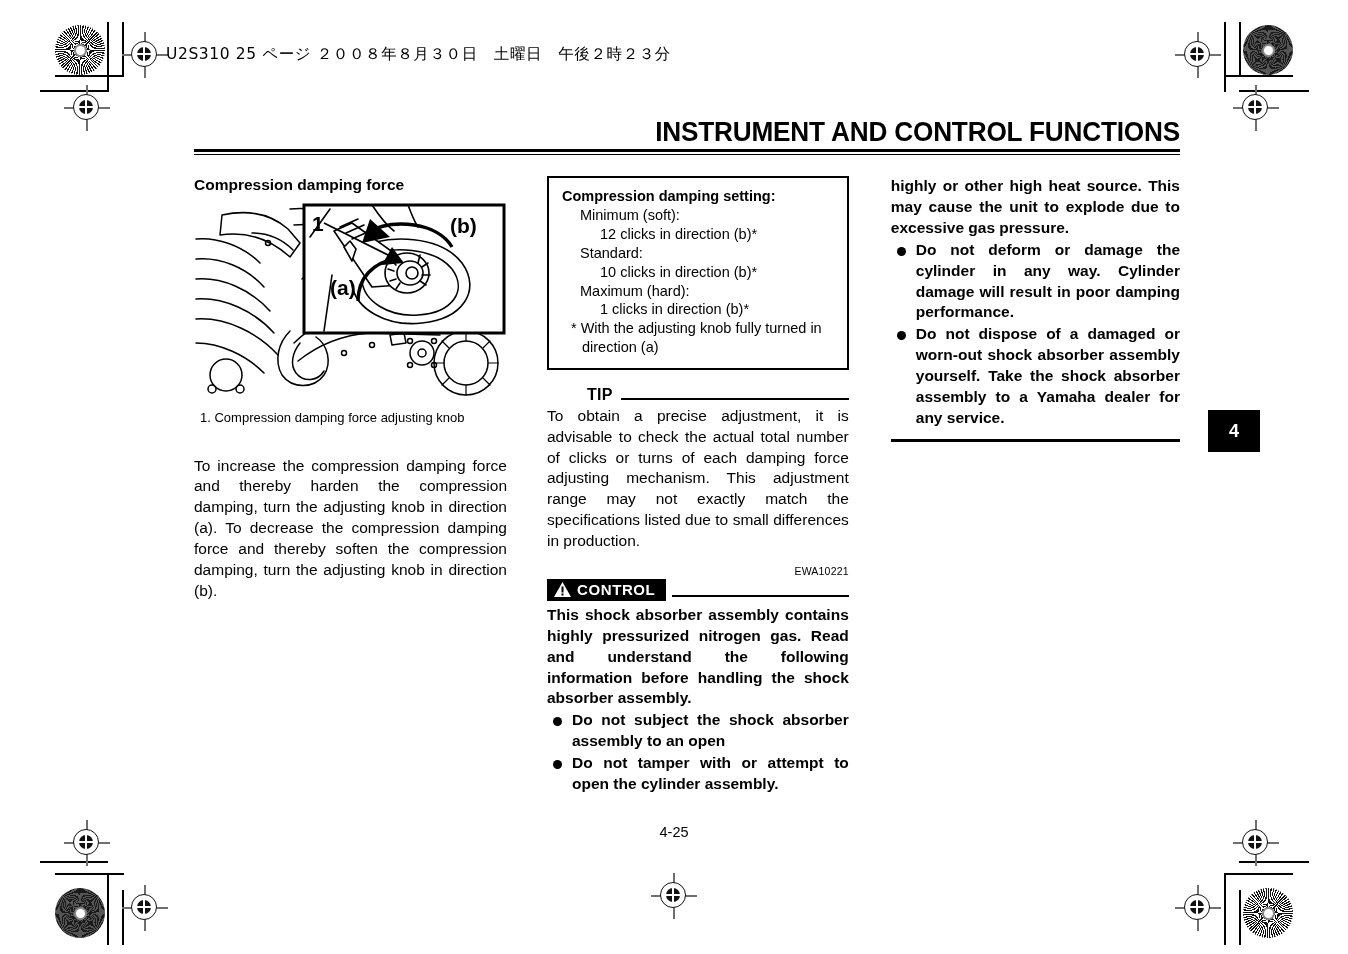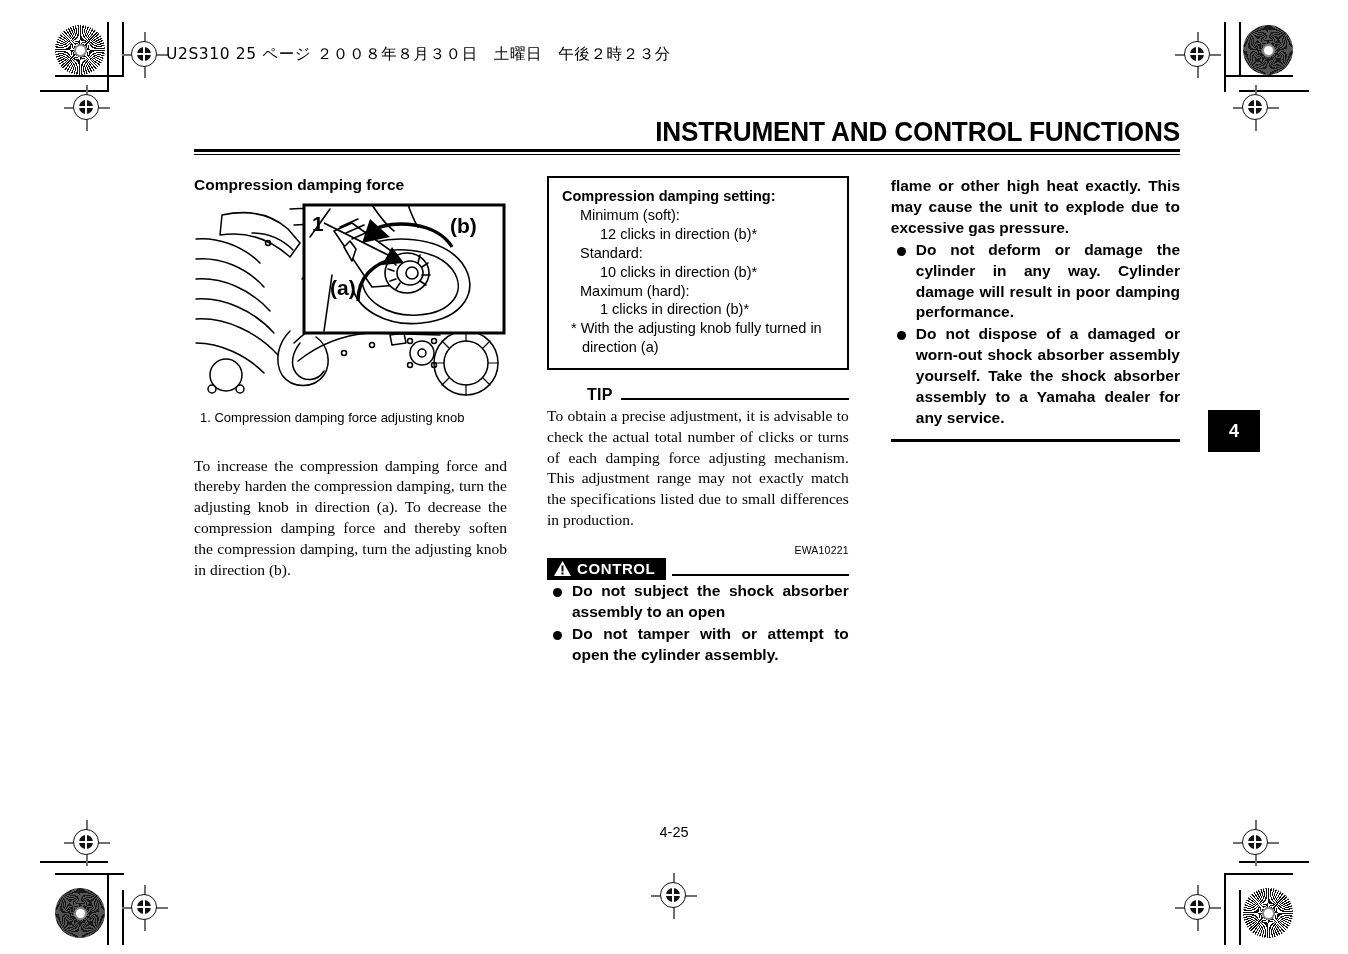--- a/index.html
+++ b/index.html
@@ -154,21 +154,20 @@
     padding-left: 16px;
     text-indent: -16px;
     width: 290px;
   }
 
   .body-text {
     font-size: 15.5px;
     line-height: 1.345;
     text-align: justify;
     margin: 29px 0 0 0;
-    font-family: Liberation Serif, serif;
   }
 
   
   .spec-box {
     border: 2px solid #000;
     padding: 9px 11px 11px 13px;
     font-size: 14.5px;
     line-height: 1.3;
   }
   .spec-title { font-weight: bold; }
@@ -537,34 +536,35 @@
             <svg class="warn-tri" width="17" height="15" viewBox="0 0 17 15">
               <polygon points="8.5,0 17,15 0,15" fill="#ffffff"></polygon>
               <rect x="7.5" y="4.5" width="2" height="6" fill="#000"></rect>
               <rect x="7.5" y="11.5" width="2" height="2" fill="#000"></rect>
             </svg>
             <span>CONTROL</span>
           </span>
           <span class="warn-rule"></span>
         </div>
 
+        <div class="bold-text">This shock absorber assembly contains highly pressurized nitrogen gas. Read and understand the following information before handling the shock absorber assembly.</div>
 
         <ul class="bullets">
           <li>
             <span class="bt">Do not subject the shock absorber assembly to an open</span>
           </li>
           <li>
             <span class="bt">Do not tamper with or attempt to open the cylinder assembly.</span>
           </li>
         </ul>
       </div>
 
       <div class="col right">
 
-        <div class="bold-text tight">flame or other high heat exactly. This may cause the unit to explode due to excessive gas pressure.</div>
+        <div class="bold-text tight">highly or other high heat source. This may cause the unit to explode due to excessive gas pressure.</div>
 
         <ul class="bullets">
           <li>
             <span class="bt">Do not deform or damage the cylinder in any way. Cylinder damage will result in poor damping performance.</span>
           </li>
           <li>
             <span class="bt">Do not dispose of a damaged or worn-out shock absorber assembly yourself. Take the shock absorber assembly to a Yamaha dealer for any service.</span>
           </li>
         </ul>
 

